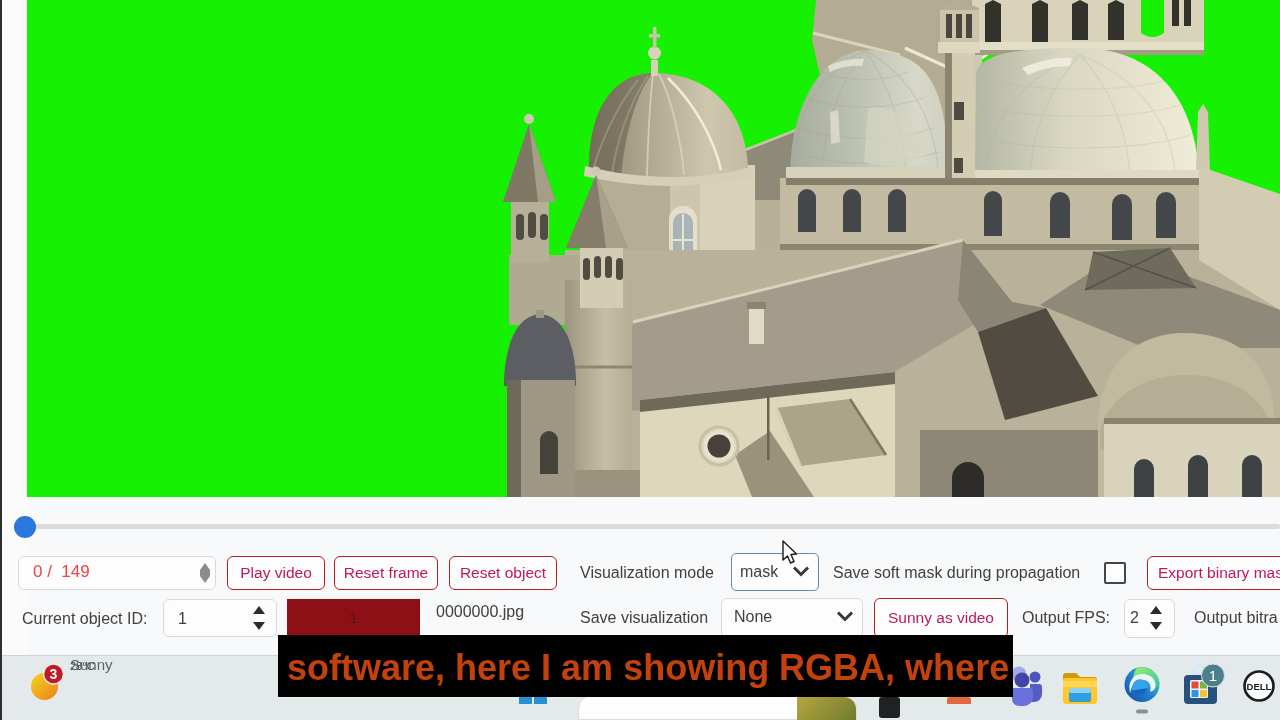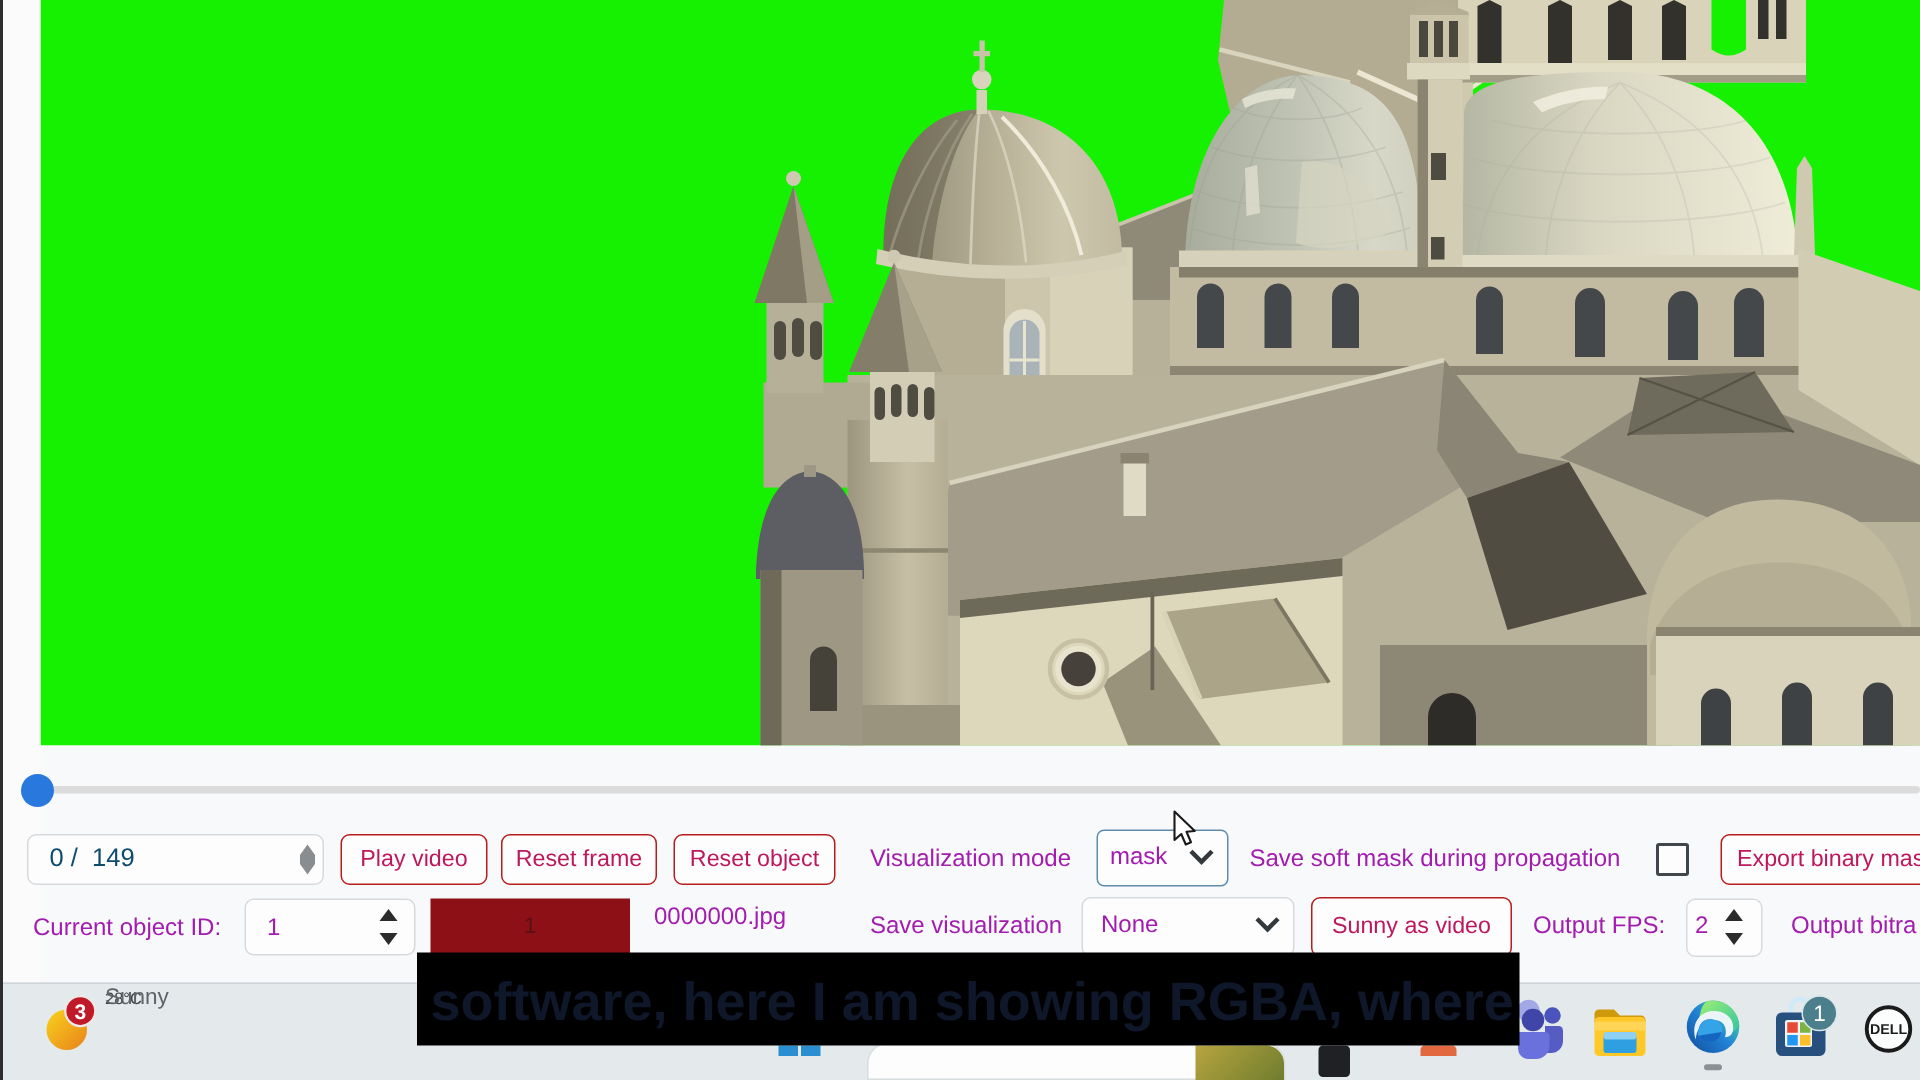--- a/index.html
+++ b/index.html
@@ -1,21 +1,21 @@
 <!DOCTYPE html>
 <html><head>
 <meta charset="utf-8">
 <style>
   html,body{margin:0;padding:0;}
   body{width:1280px;height:720px;overflow:hidden;position:relative;
        background:#f8f9fa;font-family:"Liberation Sans",sans-serif;}
   .abs{position:absolute;}
   .btn{position:absolute;background:#fdfdfe;border:1px solid #b91c1c;border-radius:6px;
        color:#be185d;font-size:15.5px;display:flex;align-items:center;justify-content:center;}
-  .lbl{position:absolute;color:#a21caf;font-size:16px;white-space:nowrap;}
+  .lbl{position:absolute;color:#404040;font-size:16px;white-space:nowrap;}
   .box{position:absolute;background:#fdfdfe;border:1px solid #d7dadd;border-radius:6px;}
 </style>
 </head>
 <body>
 
 <div class="abs" style="left:0;top:0;width:2px;height:720px;background:#2e2e2e;"></div>
 <div class="abs" style="left:2px;top:0;width:25px;height:655px;background:#fbfbfc;"></div>
 
 <svg class="abs" style="left:27px;top:0" width="1253" height="497" viewBox="27 0 1253 497">
   <defs>
@@ -226,21 +226,21 @@
     <rect x="594" y="256" width="7" height="22" rx="3.5"></rect>
     <rect x="605" y="256" width="7" height="22" rx="3.5"></rect>
     <rect x="616" y="258" width="7" height="22" rx="3.5"></rect>
   </g>
 </svg>
 
 <div class="abs" style="left:25px;top:524px;width:1255px;height:5px;background:#dcdcdc;border-radius:3px;"></div>
 <div class="abs" style="left:14px;top:516px;width:22px;height:22px;border-radius:50%;background:#2878dd;"></div>
 
 <div class="box" style="left:18px;top:556px;width:196px;height:32px;"></div>
-<div class="lbl" style="left:33px;top:562px;color:#0c4a6e;font-size:17px;">0 /&nbsp; 149</div>
+<div class="lbl" style="left:33px;top:562px;color:#ef4444;font-size:17px;">0 /&nbsp; 149</div>
 <svg class="abs" style="left:198px;top:562px" width="14" height="22" viewBox="0 0 14 22">
   <path d="M7,1 L12,8 H2 Z" fill="#8a8d90"></path>
   <rect x="2" y="8" width="10" height="6" fill="#8a8d90"></rect>
   <path d="M7,21 L12,14 H2 Z" fill="#8a8d90"></path>
 </svg>
 <div class="btn" style="left:227px;top:556px;width:96px;height:32px;">Play video</div>
 <div class="btn" style="left:334px;top:556px;width:102px;height:32px;">Reset frame</div>
 <div class="btn" style="left:449px;top:556px;width:106px;height:32px;">Reset object</div>
 <div class="lbl" style="left:580px;top:564px;">Visualization mode</div>
 <div class="box" style="left:731px;top:553px;width:86px;height:36px;border:1.5px solid #5e8cab;border-radius:5px;"></div>
@@ -355,13 +355,13 @@
   <circle cx="31" cy="12.5" r="11.5" fill="#4b7f8b" stroke="#dbe6e9" stroke-width="1"></circle>
   <text x="31" y="17.5" font-size="15" fill="#fff" text-anchor="middle" font-family="Liberation Sans">1</text>
 </svg>
 
 <svg class="abs" style="left:1242px;top:669px" width="34" height="34" viewBox="0 0 34 34">
   <circle cx="17" cy="17" r="14.5" fill="#fcfdfd" stroke="#1b1b1b" stroke-width="2.6"></circle>
   <text x="17" y="20.5" font-size="9.5" font-weight="bold" fill="#1b1b1b" text-anchor="middle" letter-spacing="0" font-family="Liberation Sans">DELL</text>
 </svg>
 
 <div class="abs" style="left:278px;top:635px;width:735px;height:62px;background:#000;"></div>
-<div class="abs" style="left:287px;top:650px;color:#0f172a;font-size:36px;font-weight:bold;line-height:1;font-family:'Liberation Sans',sans-serif;white-space:nowrap;">software, here I am showing RGBA, where</div>
+<div class="abs" style="left:287px;top:650px;color:#c2410c;font-size:36px;font-weight:bold;line-height:1;font-family:'Liberation Sans',sans-serif;white-space:nowrap;">software, here I am showing RGBA, where</div>
 
 </body></html>

